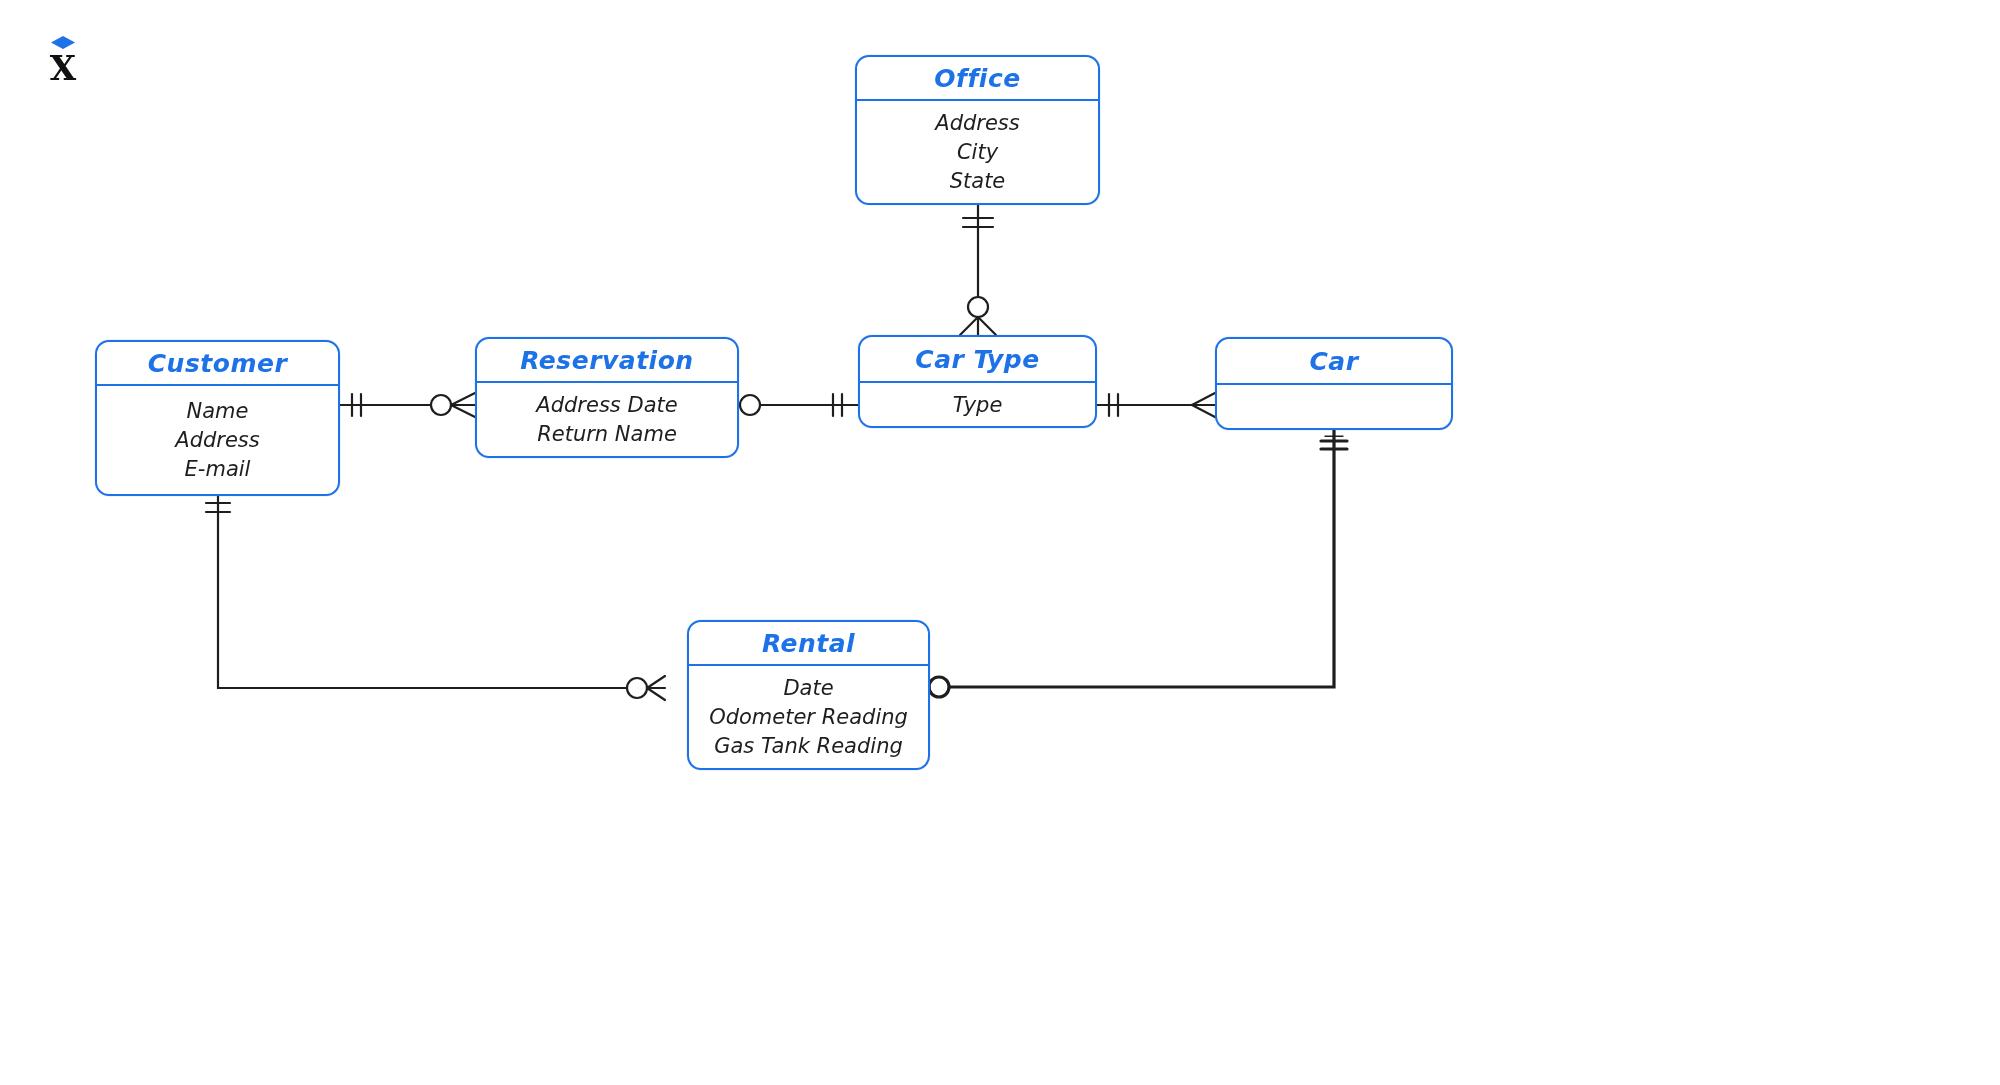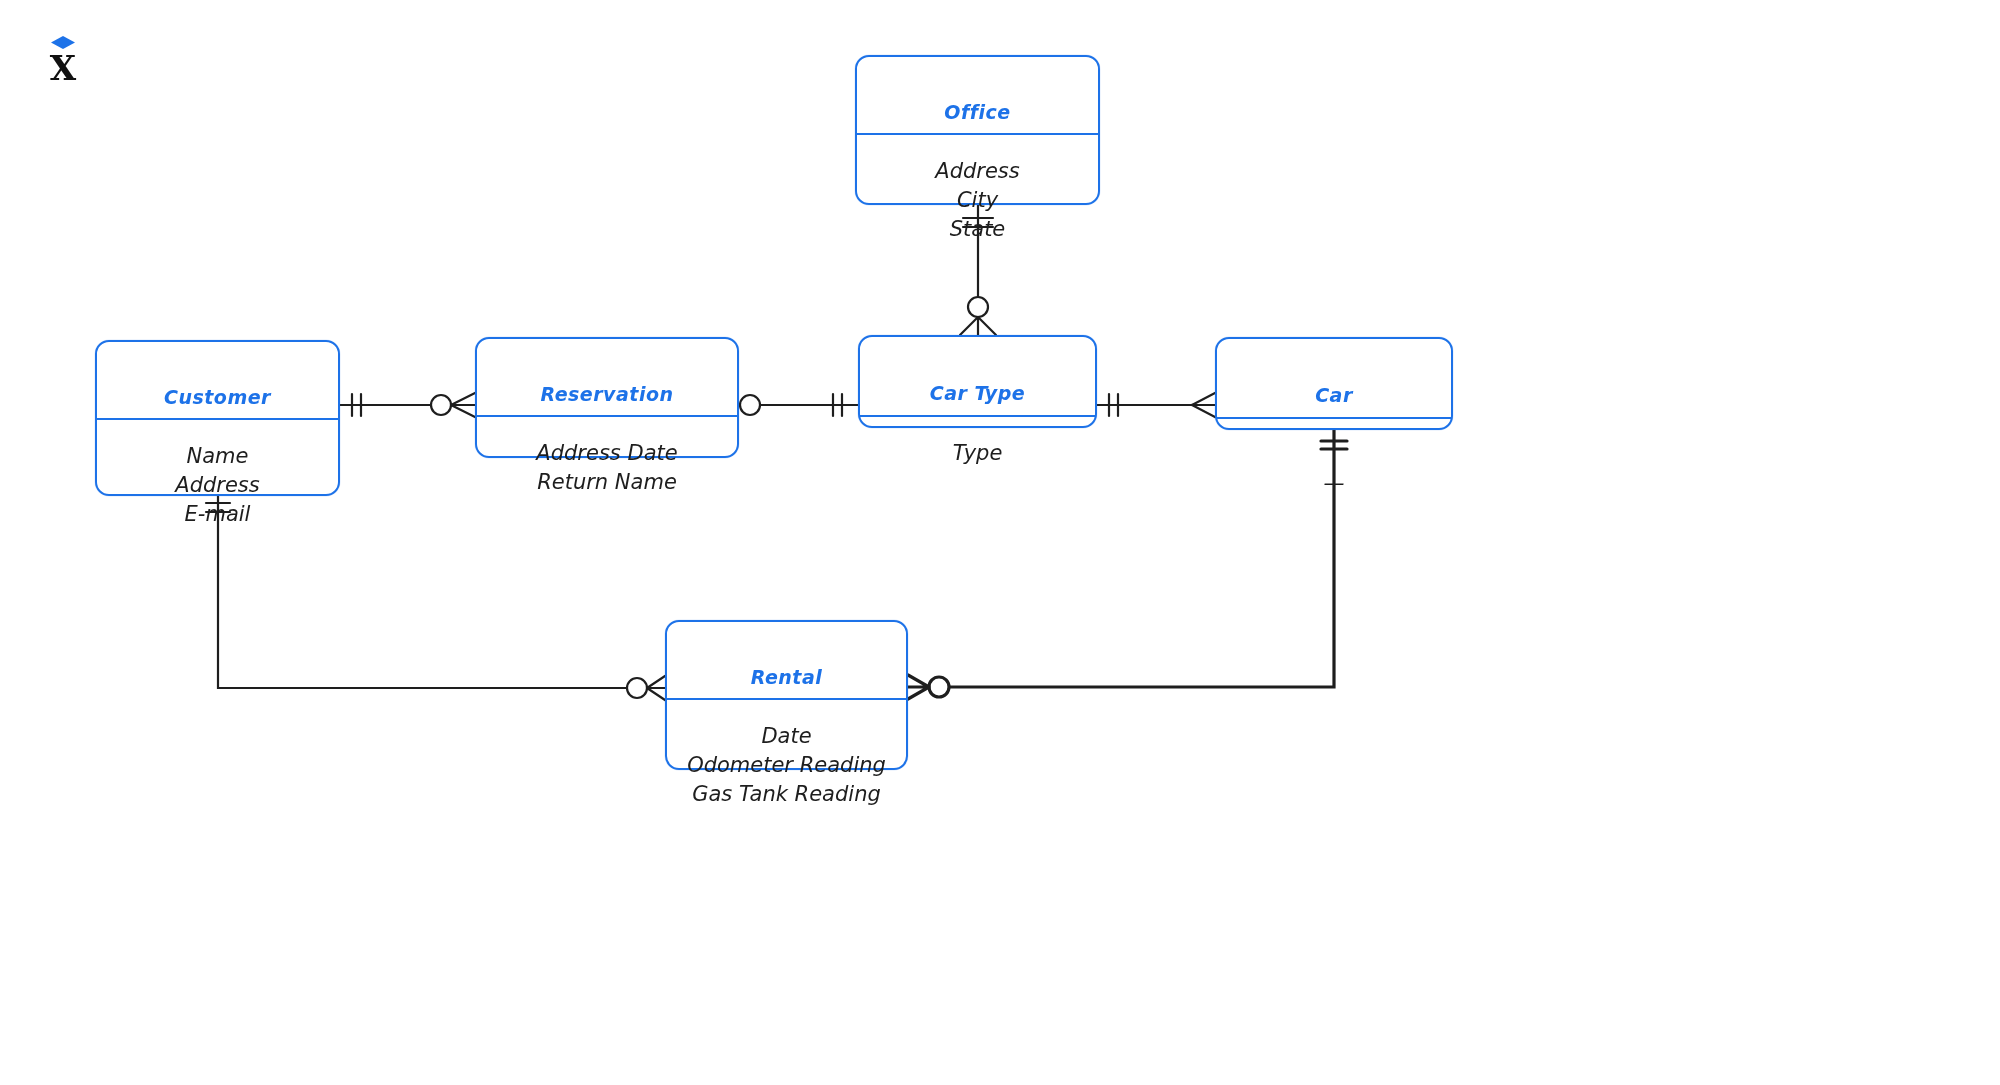--- a/index.html
+++ b/index.html
@@ -36,46 +36,45 @@
     flex-direction: column;
     box-shadow: 0 0 0 0.5px rgba(29,114,232,0.15);
   }
   .entity-header {
     flex: 0 0 44px;
     display: flex;
     align-items: center;
     justify-content: center;
     border-bottom: 2.4px solid var(--accent);
     color: var(--accent);
-    font-size: 19px;
+    font-size: 25px;
     font-style: italic;
     font-weight: 600;
     letter-spacing: 0.5px;
-    margin-top: 34px;
   }
   .entity-body {
     flex: 1 1 auto;
     display: flex;
     flex-direction: column;
     align-items: center;
     justify-content: center;
-    padding: 22px 10px;
+    padding: 8px 10px;
     color: var(--ink);
     font-size: 21px;
     font-style: italic;
     line-height: 29px;
   }
 
   
   .e-office      { left: 855px;  top: 55px;  width: 245px; height: 150px; }
   .e-customer    { left: 95px;   top: 340px; width: 245px; height: 156px; }
   .e-reservation { left: 475px;  top: 337px; width: 264px; height: 121px; }
   .e-cartype     { left: 858px;  top: 335px; width: 239px; height: 93px; }
   .e-car         { left: 1215px; top: 337px; width: 238px; height: 93px; gap: 28px; }
-  .e-rental      { left: 665px;  top: 620px; width: 243px; height: 150px; }
+  .e-rental      { left: 687px;  top: 620px; width: 243px; height: 150px; }
   .e-cartype .entity-header, .e-car .entity-header { flex-basis: 46px; }
 
   
   .logo {
     position: absolute;
     left: 46px; top: 36px;
     z-index: 3;
     width: 34px;
     display: flex;
     flex-direction: column;

